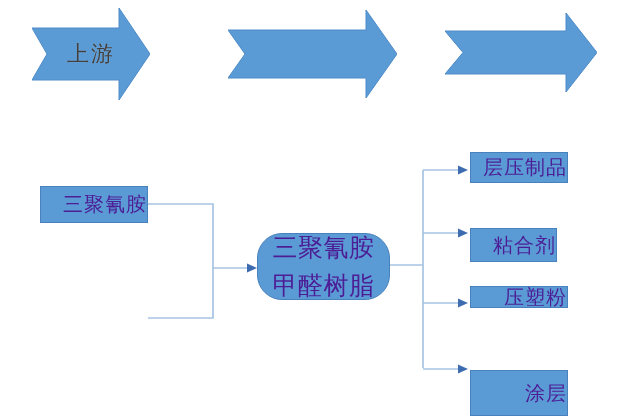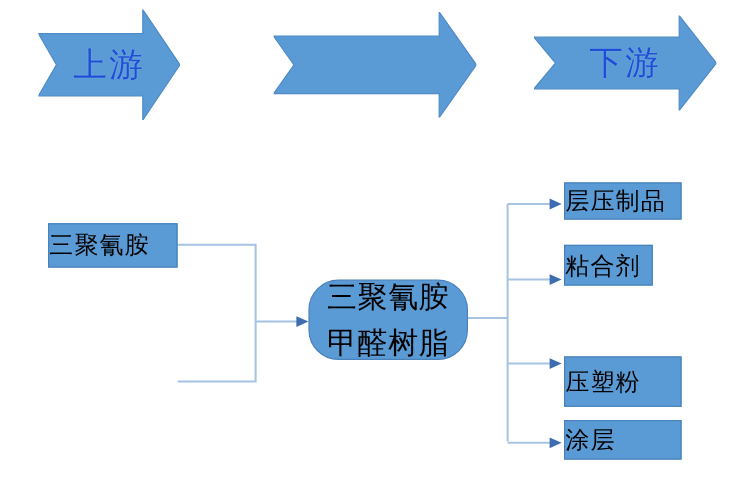--- a/index.html
+++ b/index.html
@@ -3,27 +3,27 @@
 <meta charset="utf-8">
 <style>
   html,body{margin:0;padding:0;background:#fff;}
   body{font-family:"DejaVu Sans","Liberation Sans",sans-serif;}
   .canvas{
     position:relative;width:628px;height:417px;background:#ffffff;overflow:hidden;
   }
   .flow-arrow{position:absolute;display:flex;align-items:center;justify-content:center;}
   .flow-arrow svg{position:absolute;left:0;top:0;width:100%;height:100%;}
   .flow-arrow .arrow-label{
-    position:relative;z-index:2;color:#1d4ed8;font-size:28px;letter-spacing:2px;
+    position:relative;z-index:2;color:#404040;font-size:22px;letter-spacing:2px;
     text-shadow:0 0 1px rgba(255,255,255,.35);
   }
   .node{
     position:absolute;background:#5b9bd5;border:1.6px solid #4981bc;
-    box-sizing:border-box;display:flex;align-items:center;justify-content:flex-start;
-    color:#000000;text-align:center;
+    box-sizing:border-box;display:flex;align-items:center;justify-content:flex-end;
+    color:#4c1d95;text-align:center;
   }
   .node-sm{font-size:20px;letter-spacing:1px;}
   .node-mid{font-size:25px;line-height:1.5;padding:2px 7px;letter-spacing:0.5px;border-radius:25px;}
   .connectors{position:absolute;left:0;top:0;width:628px;height:417px;pointer-events:none;}
 </style>
 </head>
 <body>
 
 <div class="canvas">
 
@@ -37,21 +37,20 @@
   <div class="flow-arrow" style="left:228px;top:10px;width:169px;height:88px;">
     <svg viewBox="0 0 169 88" preserveAspectRatio="none">
       <polygon points="0,20 138,20 138,0 169,44 138,88 138,68 0,68 17,44" fill="#5b9bd5" stroke="#4e8bc8" stroke-width="1"></polygon>
     </svg>
   </div>
 
   <div class="flow-arrow" style="left:445px;top:13px;width:152px;height:79px;">
     <svg viewBox="0 0 152 79" preserveAspectRatio="none">
       <polygon points="0,18 121,18 121,0 152,39.5 121,79 121,61 0,61 18,39.5" fill="#5b9bd5" stroke="#4e8bc8" stroke-width="1"></polygon>
     </svg>
-    <span class="arrow-label">下游</span>
   </div>
 
   <svg class="connectors" viewBox="0 0 628 417">
 
     <path d="M148 204 H213 V318 H148" fill="none" stroke="#a6c3e3" stroke-width="1.7"></path>
 
     <path d="M213 268 H248" fill="none" stroke="#a6c3e3" stroke-width="1.7"></path>
     <polygon points="247,263.5 257,268 247,272.5" fill="#3e6cb0"></polygon>
 
     <path d="M390 265 H423" fill="none" stroke="#a6c3e3" stroke-width="1.7"></path>
@@ -71,23 +70,23 @@
     <span>三聚氰胺</span>
   </div>
 
   <div class="node node-mid" style="left:257px;top:233px;width:133px;height:67px;">
     <span>三聚氰胺甲醛树脂</span>
   </div>
 
   <div class="node node-sm" style="left:470px;top:152px;width:98px;height:31px;">
     <span>层压制品</span>
   </div>
-  <div class="node node-sm" style="left:470px;top:204px;width:74px;height:34px;">
+  <div class="node node-sm" style="left:470px;top:228px;width:87px;height:34px;">
     <span>粘合剂</span>
   </div>
-  <div class="node node-sm" style="left:470px;top:286px;width:98px;height:42px;margin-top:11px;">
+  <div class="node node-sm" style="left:470px;top:286px;width:98px;height:22px;">
     <span>压塑粉</span>
   </div>
-  <div class="node node-sm" style="left:470px;top:350px;width:98px;height:33px;">
+  <div class="node node-sm" style="left:470px;top:370px;width:98px;height:46px;">
     <span>涂层</span>
   </div>
 
 </div>
 
 </body></html>

